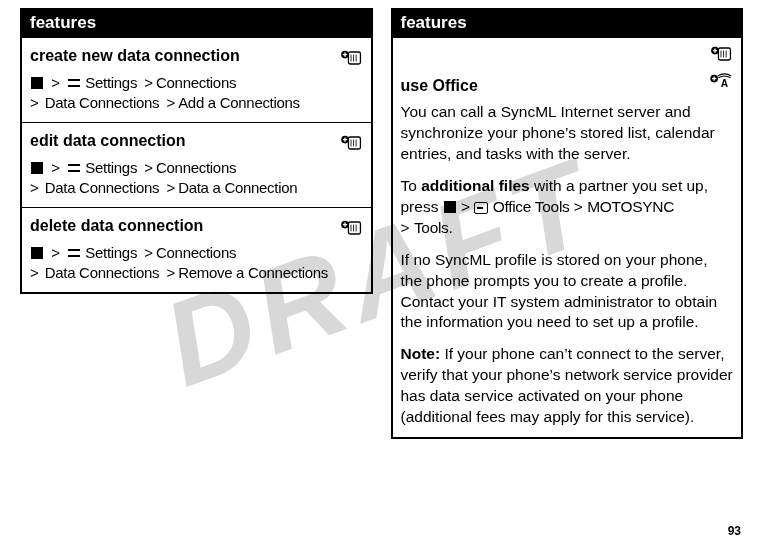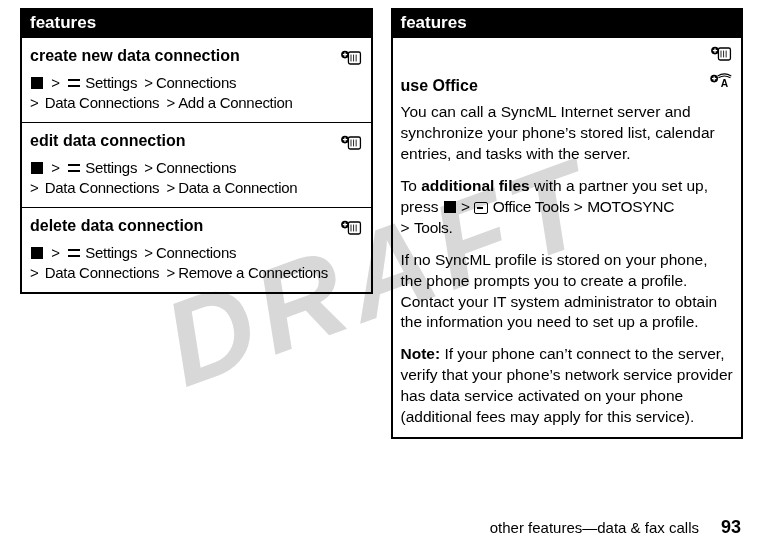--- a/index.html
+++ b/index.html
@@ -138,21 +138,21 @@
       right: 18px;
       font-size: 15px;
       display: flex;
       align-items: baseline;
       gap: 22px;
       z-index: 1;
     }
     .footer .label { }
     .footer .page {
       font-weight: bold;
-      font-size: 18px;
+      font-size: 12px;
     }
     .narrow { font-family: "Arial Narrow", Arial, sans-serif; font-weight: normal; letter-spacing: -0.3px; }
   </style>
 </head>
 <body>
 
 <div class="watermark">DRAFT</div>
 
 <div class="columns">
 
@@ -178,21 +178,21 @@
                   </svg>
           </span>
         </div>
         <div class="path-line">
           <span class="key-glyph"></span>
           <span class="sep">&gt;</span>
           <span class="glyph-settings"></span>
           <span class="bold">Settings</span>
           <span class="sep">&gt;</span><span class="bold">Connections</span><br>
           &gt;<span class="sep"></span><span class="bold">Data Connections</span>
-          <span class="sep">&gt;</span><span class="bold">Add a Connection</span>
+          <span class="sep">&gt;</span><span class="bold">Add a Connections</span>
         </div>
       </td>
           </tr>
       <tr>
             <td>
         <div class="cell-title">
           <span>edit data connection</span>
           <span class="icon-stack">
             <svg class="blob-icon" viewBox="0 0 28 20">
                     <rect x="11" y="3" width="14" height="14" rx="2" fill="none" stroke="#000" stroke-width="1.5"></rect>
@@ -294,15 +294,14 @@
           <b>Note:</b><span> If your phone can’t connect to the server, verify that your phone’s network service provider has data service activated on your phone (additional fees may apply for this service).</span>
         </div>
       </td>
           </tr>
     </tbody>
       </table>
   </div>
 </div>
 
 <div class="footer">
-  <span class="label">other features—data &amp; fax calls</span>
   <span class="page">93</span>
 </div>
 
 </body></html>

